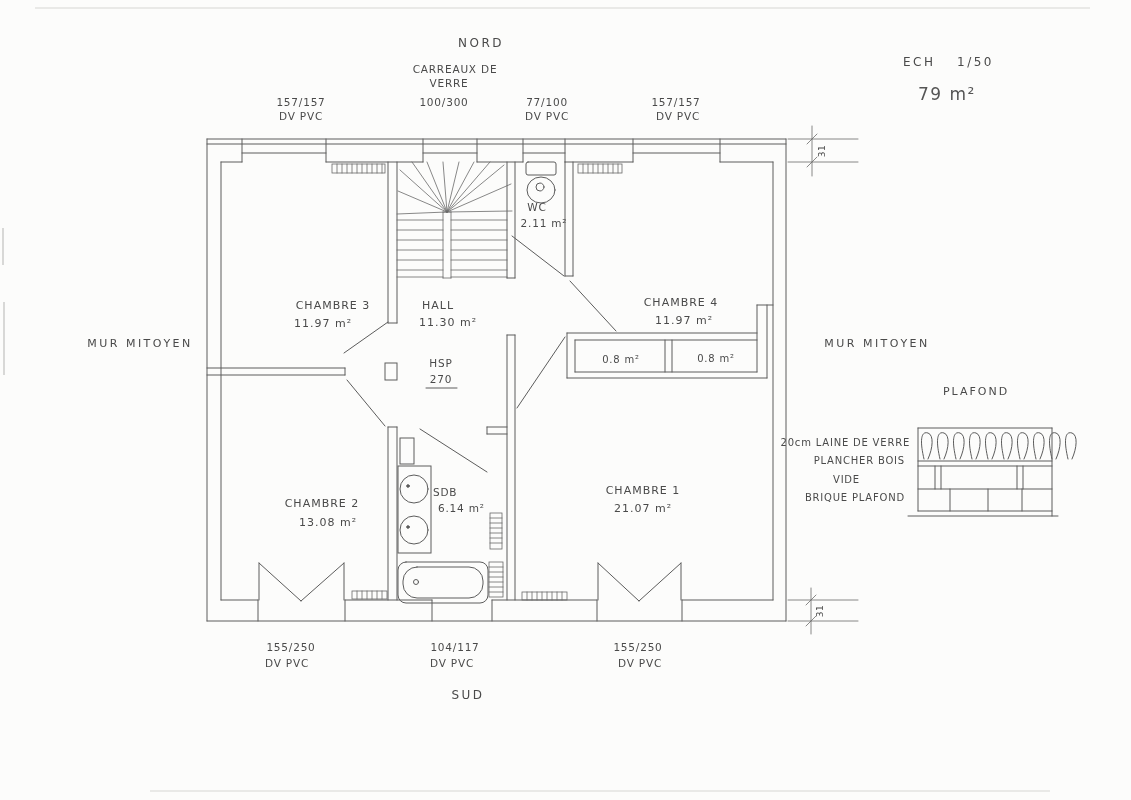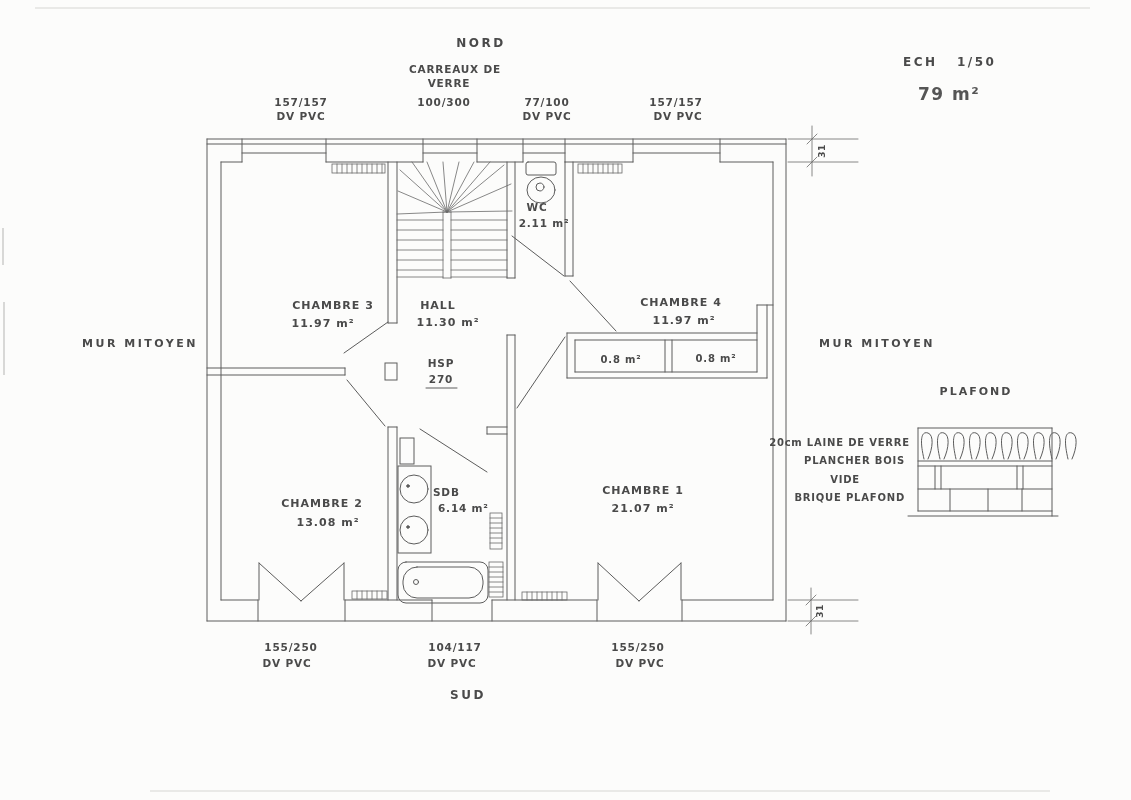--- a/index.html
+++ b/index.html
@@ -2,21 +2,20 @@
 <html><head>
 <meta charset="utf-8">
 <style>
   html,body{margin:0;padding:0;background:#e8e8e6;}
   .page{
     position:relative;
     width:1131px;height:800px;
     background:#fcfcfb;
     overflow:hidden;
     font-family:"DejaVu Sans",sans-serif;
-    font-weight:bold;
   }
   svg{position:absolute;left:0;top:0;}
   .pencil{stroke:#5c5c5c;stroke-width:1;fill:none;stroke-linecap:round;}
   .pencil-thin{stroke:#6a6a6a;stroke-width:0.8;fill:none;stroke-linecap:round;}
   .hand{
     font-family:"DejaVu Sans",sans-serif;
     fill:#4a4a4a;
     stroke:none;
   }
   .t10{font-size:10px;letter-spacing:0.8px;}

